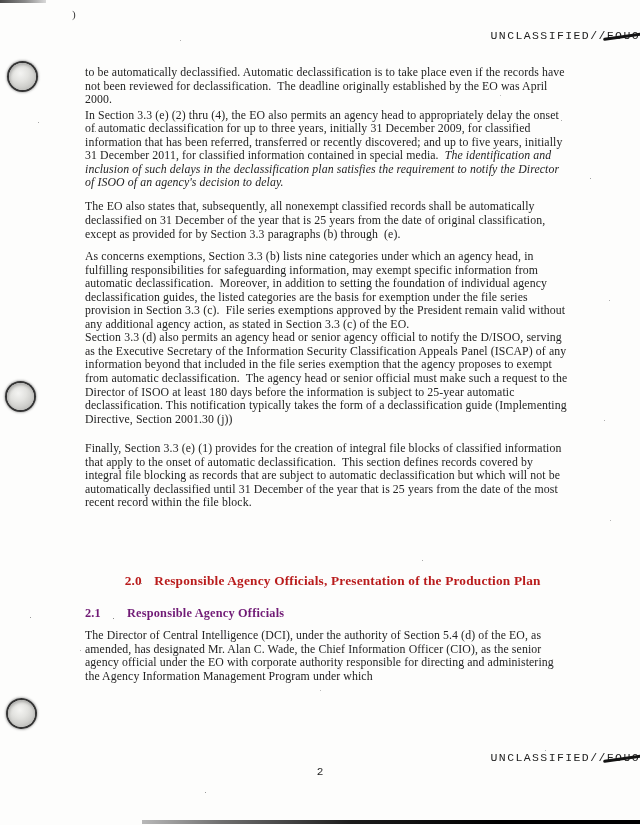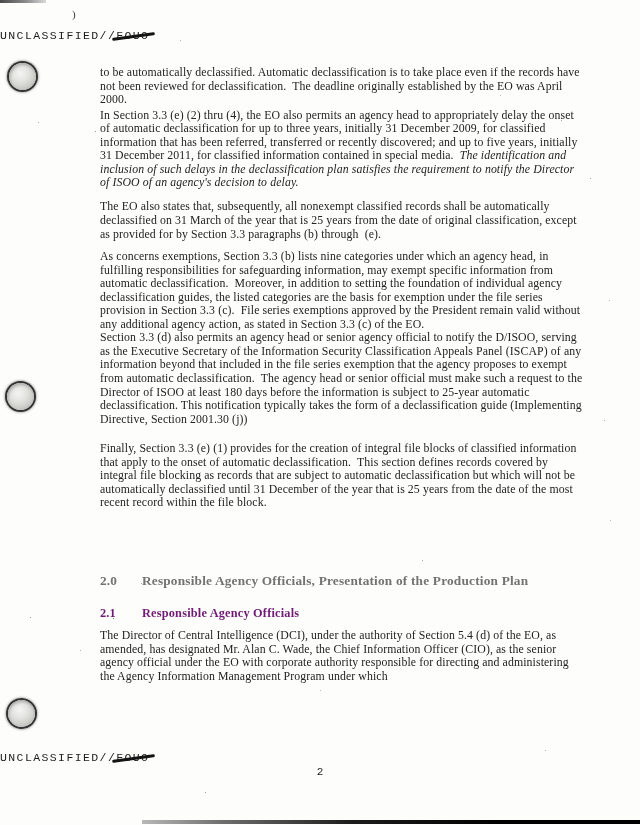--- a/index.html
+++ b/index.html
@@ -42,59 +42,59 @@
     position: absolute; width: 27px; height: 27px; border-radius: 50%;
     background: radial-gradient(circle at 42% 38%, #f4f4f2 0%, #e3e3e0 35%, #d0d0cd 60%, #b9b9b6 80%, #7d7d7b 97%);
     box-shadow: 0 0 0 2px #343434, 0 0 2px 3px rgba(70,70,70,0.35), inset 1px 2px 3px rgba(0,0,0,0.22);
   }
   .hole-1 { left: 9px;  top: 63px; }
   .hole-2 { left: 7px;  top: 383px; }
   .hole-3 { left: 8px;  top: 700px; transform: rotate(8deg); }
 
   
   .banner {
-    position: absolute; left: 0; width: 640px; text-align: left;
+    position: absolute; left: 0; width: 640px; text-align: right;
     font-family: "Liberation Mono", monospace;
     font-size: 11.5px; letter-spacing: 1.4px; color: #1d1d1d;
     white-space: pre;
   }
   .banner-top { top: 29px; }
   .banner-bottom { top: 751px; }
   .strike { position: relative; display: inline-block; }
   .strike::after {
     content: ""; position: absolute; left: -4px; right: -6px; top: 46%;
     height: 2.7px; background: #141414; border-radius: 2px;
     transform: rotate(-8deg);
   }
   .page-number {
     position: absolute; left: 0; top: 766px; width: 640px; text-align: center;
     font-family: "Liberation Mono", monospace; font-size: 11px; color: #1d1d1d;
   }
 
   
-  .content { position: absolute; left: 100px; top: 66px; width: 483px; }
+  .content { position: absolute; left: 85px; top: 66px; width: 483px; }
   .para {
     margin: 0;
     font-size: 11.8px; line-height: 13.55px;
     letter-spacing: 0.1px;
     white-space: pre-wrap;
     text-align: left;
   }
   .p2 { margin-top: 2px; }
   .p3 { margin-top: 10.5px; }
   .p4 { margin-top: 9px; }
   .p5 { }
   .p6 { margin-top: 16px; }
   .p7 { margin-top: 9px; }
   .para em { font-style: italic; }
 
   .h20 {
-    margin: 62px 0 0 0; color: #737373;
+    margin: 62px 0 0 0; color: #b91c1c;
     font-size: 13.3px; line-height: 18.4px; font-weight: bold;
-    letter-spacing: 0.2px; white-space: pre-wrap;
+    letter-spacing: 0.2px; white-space: pre-wrap; text-align: center;
   }
   .h21 {
     margin: 16px 0 0 0; color: #701a75;
     font-size: 12.3px; line-height: 14px; font-weight: bold;
     letter-spacing: 0.2px; white-space: pre-wrap;
   }
   .secnum { display: inline-block; width: 42px; }
   .block-line { display: block; }
 </style>
 </head>
@@ -108,21 +108,21 @@
 
   <div class="hole hole-1"></div>
   <div class="hole hole-2"></div>
   <div class="hole hole-3"></div>
 
   <div class="banner banner-top"><span>UNCLASSIFIED//</span><span class="strike">FOUO</span></div>
 
   <div class="content">
     <p class="para p1">to be automatically declassified. Automatic declassification is to take place even if the records have not been reviewed for declassification.  The deadline originally established by the EO was April 2000.</p>
     <p class="para p2"><span>In Section 3.3 (e) (2) thru (4), the EO also permits an agency head to appropriately delay the onset of automatic declassification for up to three years, initially 31 December 2009, for classified information that has been referred, transferred or recently discovered; and up to five years, initially 31 December 2011, for classified information contained in special media.  </span><em>The identification and inclusion of such delays in the declassification plan satisfies the requirement to notify the Director of ISOO of an agency's decision to delay.</em></p>
-    <p class="para p3">The EO also states that, subsequently, all nonexempt classified records shall be automatically declassified on 31 March of the year that is 25 years from the date of original classification, except as provided for by Section 3.3 paragraphs (b) through  (e).</p>
+    <p class="para p3">The EO also states that, subsequently, all nonexempt classified records shall be automatically declassified on 31 December of the year that is 25 years from the date of original classification, except as provided for by Section 3.3 paragraphs (b) through  (e).</p>
     <p class="para p4">As concerns exemptions, Section 3.3 (b) lists nine categories under which an agency head, in fulfilling responsibilities for safeguarding information, may exempt specific information from automatic declassification.  Moreover, in addition to setting the foundation of individual agency declassification guides, the listed categories are the basis for exemption under the file series provision in Section 3.3 (c).  File series exemptions approved by the President remain valid without any additional agency action, as stated in Section 3.3 (c) of the EO.</p>
     <p class="para p5">Section 3.3 (d) also permits an agency head or senior agency official to notify the D/ISOO, serving as the Executive Secretary of the Information Security Classification Appeals Panel (ISCAP) of any information beyond that included in the file series exemption that the agency proposes to exempt from automatic declassification.  The agency head or senior official must make such a request to the Director of ISOO at least 180 days before the information is subject to 25-year automatic declassification. This notification typically takes the form of a declassification guide (Implementing Directive, Section 2001.30 (j))</p>
     <p class="para p6">Finally, Section 3.3 (e) (1) provides for the creation of integral file blocks of classified information that apply to the onset of automatic declassification.  This section defines records covered by integral file blocking as records that are subject to automatic declassification but which will not be automatically declassified until 31 December of the year that is 25 years from the date of the most recent record within the file block.</p>
 
     <h2 class="h20"><span class="secnum">2.0</span><span>Responsible Agency Officials, Presentation of the Production Plan</span></h2>
 
     <h3 class="h21"><span class="secnum">2.1</span><span>Responsible Agency Officials</span></h3>
 
     <p class="para p7">The Director of Central Intelligence (DCI), under the authority of Section 5.4 (d) of the EO, as amended, has designated Mr. Alan C. Wade, the Chief Information Officer (CIO), as the senior agency official under the EO with corporate authority responsible for directing and administering the Agency Information Management Program under which</p>
   </div>

